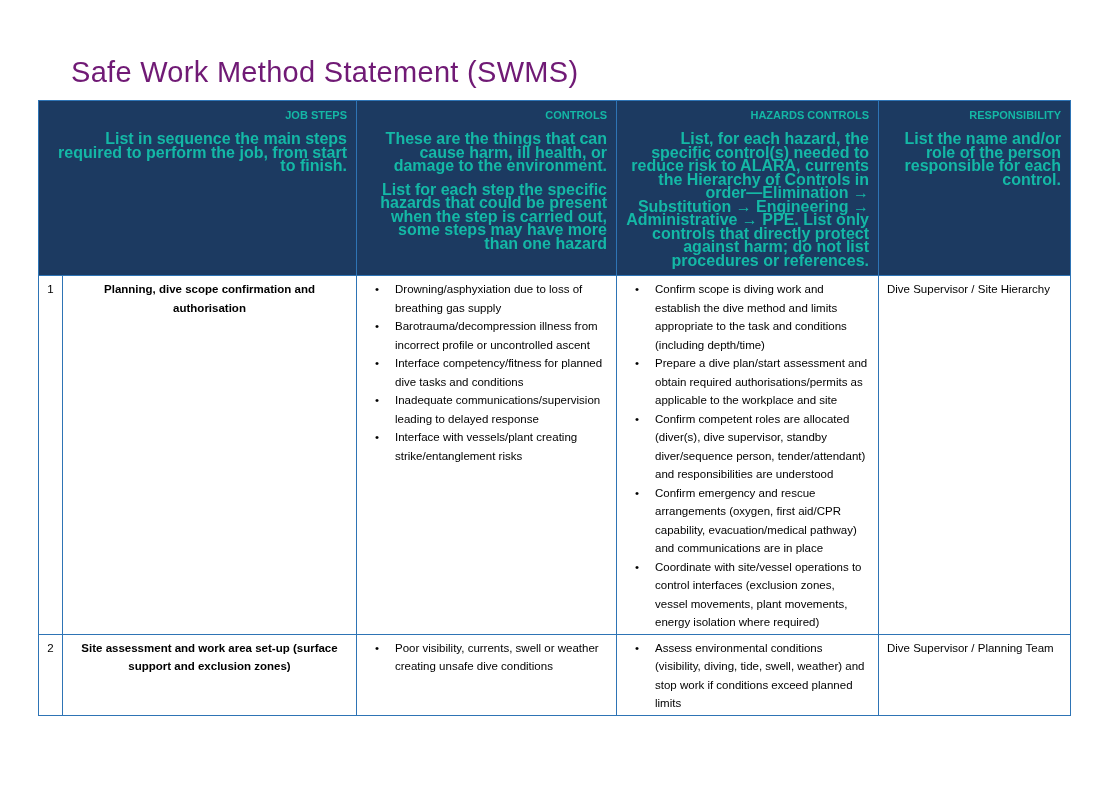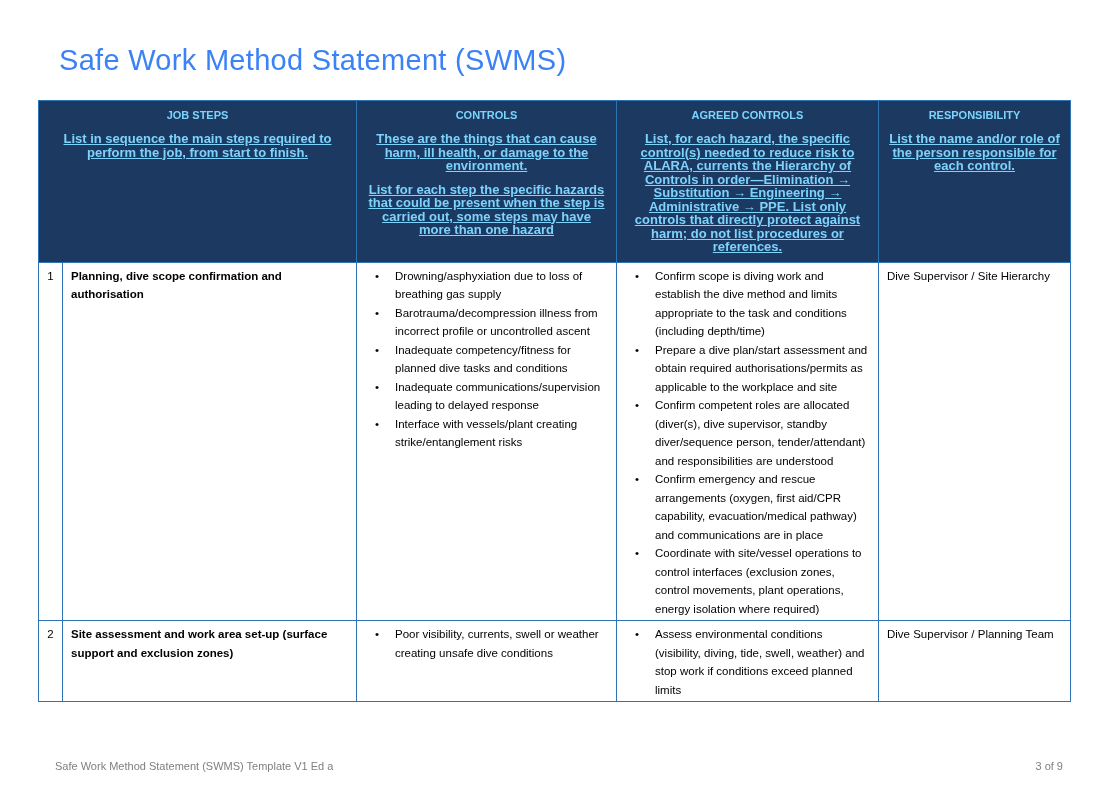--- a/index.html
+++ b/index.html
@@ -9,74 +9,74 @@
     width: 1119px;
     height: 791px;
     background: #ffffff;
     font-family: "Liberation Sans", sans-serif;
     overflow: hidden;
   }
   .doc-title {
     position: absolute;
     left: 55px;
     top: 40px;
-    margin: 4px;
+    margin: 16px;
     font-size: 29px;
     font-weight: 400;
-    color: #3b82f6;
+    color: #701a75;
     letter-spacing: 0.3px;
   }
   table.swms {
     position: absolute;
     left: 38px;
     top: 100px;
     width: 1032px;
     border-collapse: collapse;
     table-layout: fixed;
   }
   .swms th, .swms td {
     border: 1.5px solid #2E74B5;
   }
   .swms thead th {
     background: #1C3A61;
-    color: #7dd3fc;
-    text-align: center;
+    color: #14b8a6;
+    text-align: right;
     vertical-align: top;
     padding: 7px 9px 6px 9px;
   }
   .col-label {
     font-weight: bold;
     font-size: 11px;
     line-height: 13px;
     margin: 1px 0 10px 0;
   }
   .col-desc {
     font-weight: bold;
-    font-size: 13px;
+    font-size: 16px;
     line-height: 13.5px;
     margin: 0 0 10px 0;
-    text-decoration: underline;
   }
   .col-desc:last-child { margin-bottom: 2px; }
   .swms tbody td {
     vertical-align: top;
     background: #ffffff;
     color: #000000;
     font-size: 11.5px;
     line-height: 18.5px;
     padding: 4px 8px 2px 8px;
   }
   td.cell-num {
     text-align: center;
     padding: 4px 2px;
     font-size: 11px;
   }
   td.cell-step {
     font-weight: bold;
     padding-top: 5px;
+    text-align: center;
   }
   ul.bullets {
     list-style: none;
     margin: 0;
     padding: 0;
   }
   ul.bullets li {
     position: relative;
     padding-left: 30px;
   }
@@ -117,49 +117,49 @@
           <th colspan="2">
             <div class="col-label">JOB STEPS</div>
             <p class="col-desc">List in sequence the main steps required to perform the job, from start to finish.</p>
           </th>
           <th>
             <div class="col-label">CONTROLS</div>
             <p class="col-desc">These are the things that can cause harm, ill health, or damage to the environment.</p>
             <p class="col-desc">List for each step the specific hazards that could be present when the step is carried out, some steps may have more than one hazard</p>
           </th>
           <th>
-            <div class="col-label">AGREED CONTROLS</div>
+            <div class="col-label">HAZARDS CONTROLS</div>
             <p class="col-desc">List, for each hazard, the specific control(s) needed to reduce risk to ALARA, currents the Hierarchy of Controls in order—Elimination → Substitution → Engineering → Administrative → PPE. List only controls that directly protect against harm; do not list procedures or references.</p>
           </th>
           <th>
             <div class="col-label">RESPONSIBILITY</div>
             <p class="col-desc">List the name and/or role of the person responsible for each control.</p>
           </th>
         </tr>
     </thead>
     <tbody>
         <tr>
           <td class="cell-num">1</td>
           <td class="cell-step">Planning, dive scope confirmation and authorisation</td>
           <td>
             <ul class="bullets">
               <li>Drowning/asphyxiation due to loss of breathing gas supply</li>
               <li>Barotrauma/decompression illness from incorrect profile or uncontrolled ascent</li>
-              <li>Inadequate competency/fitness for planned dive tasks and conditions</li>
+              <li>Interface competency/fitness for planned dive tasks and conditions</li>
               <li>Inadequate communications/supervision leading to delayed response</li>
               <li>Interface with vessels/plant creating strike/entanglement risks</li>
             </ul>
           </td>
           <td>
             <ul class="bullets">
               <li>Confirm scope is diving work and establish the dive method and limits appropriate to the task and conditions (including depth/time)</li>
               <li>Prepare a dive plan/start assessment and obtain required authorisations/permits as applicable to the workplace and site</li>
               <li>Confirm competent roles are allocated (diver(s), dive supervisor, standby diver/sequence person, tender/attendant) and responsibilities are understood</li>
               <li>Confirm emergency and rescue arrangements (oxygen, first aid/CPR capability, evacuation/medical pathway) and communications are in place</li>
-              <li>Coordinate with site/vessel operations to control interfaces (exclusion zones, control movements, plant operations, energy isolation where required)</li>
+              <li>Coordinate with site/vessel operations to control interfaces (exclusion zones, vessel movements, plant movements, energy isolation where required)</li>
             </ul>
           </td>
           <td>Dive Supervisor / Site Hierarchy</td>
         </tr>
         <tr>
           <td class="cell-num">2</td>
           <td class="cell-step">Site assessment and work area set-up (surface support and exclusion zones)</td>
           <td>
             <ul class="bullets">
               <li>Poor visibility, currents, swell or weather creating unsafe dive conditions</li>
@@ -168,18 +168,14 @@
           <td>
             <ul class="bullets">
               <li>Assess environmental conditions (visibility, diving, tide, swell, weather) and stop work if conditions exceed planned limits</li>
             </ul>
           </td>
           <td>Dive Supervisor / Planning Team</td>
         </tr>
       </tbody>
   </table>
 
-  <div class="footer">
-    <span>Safe Work Method Statement (SWMS) Template V1 Ed a</span>
-    <span>3 of 9</span>
-  </div>
 
 </div>
 
 </body></html>

